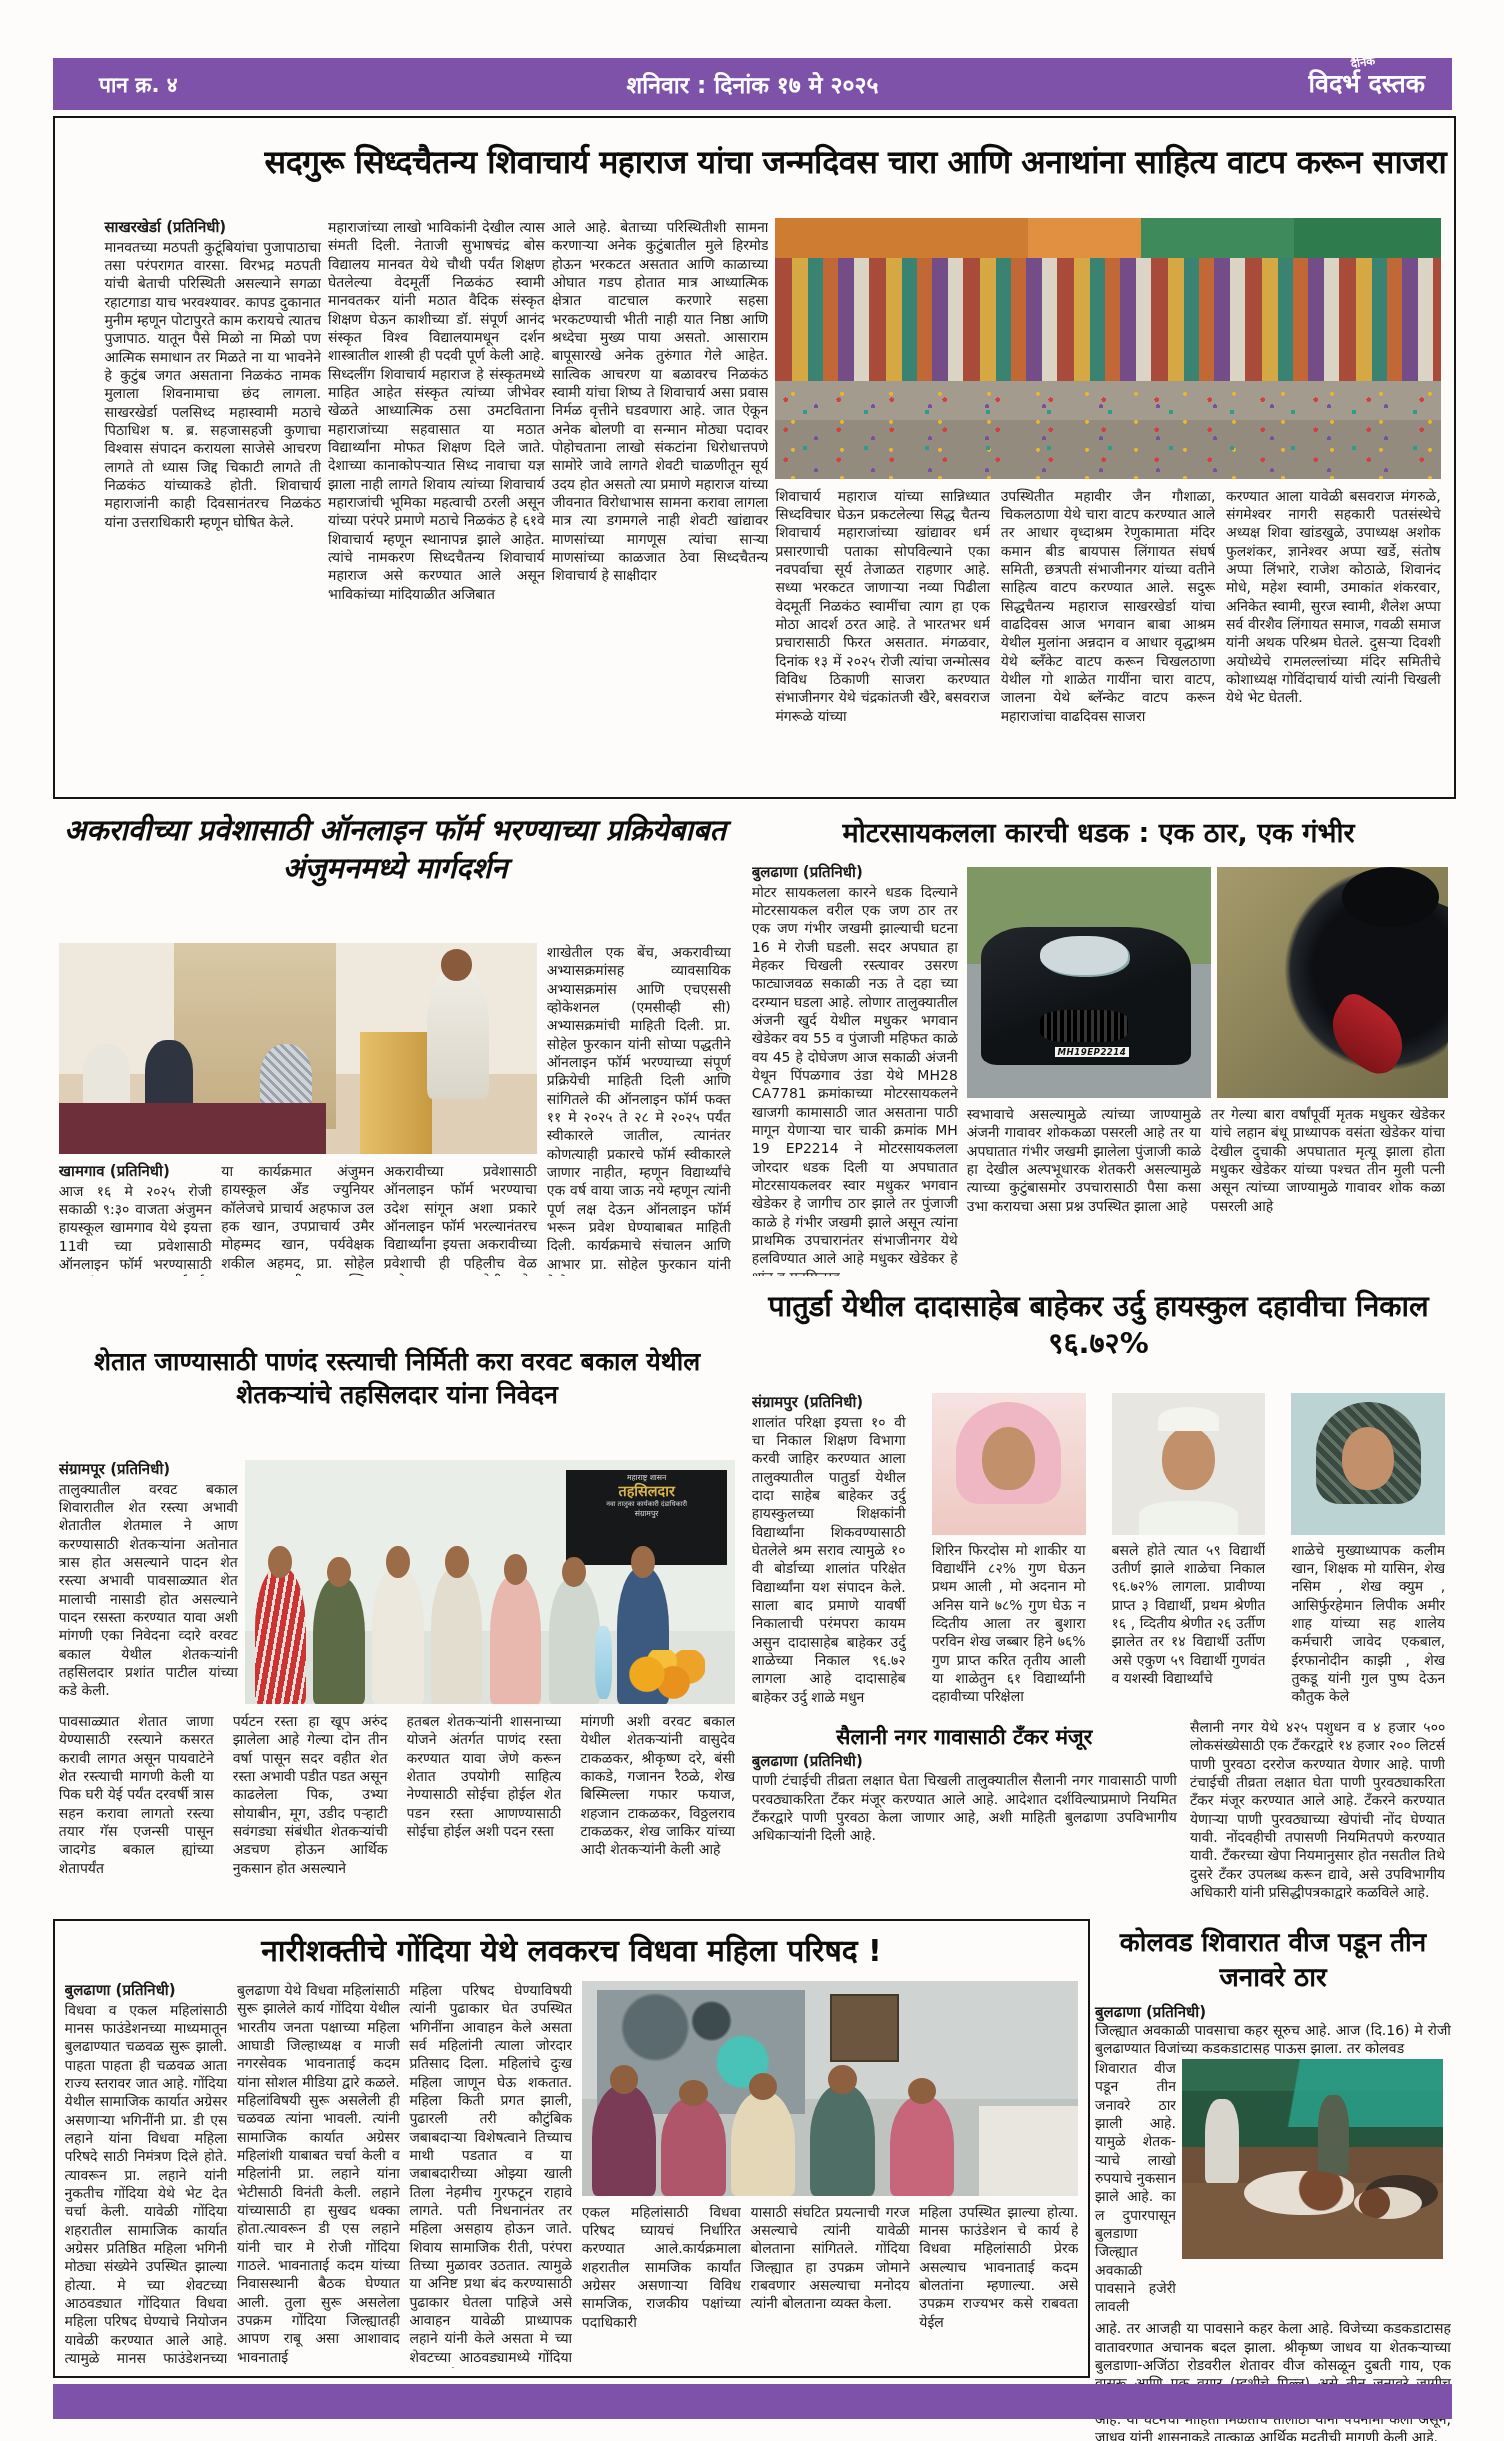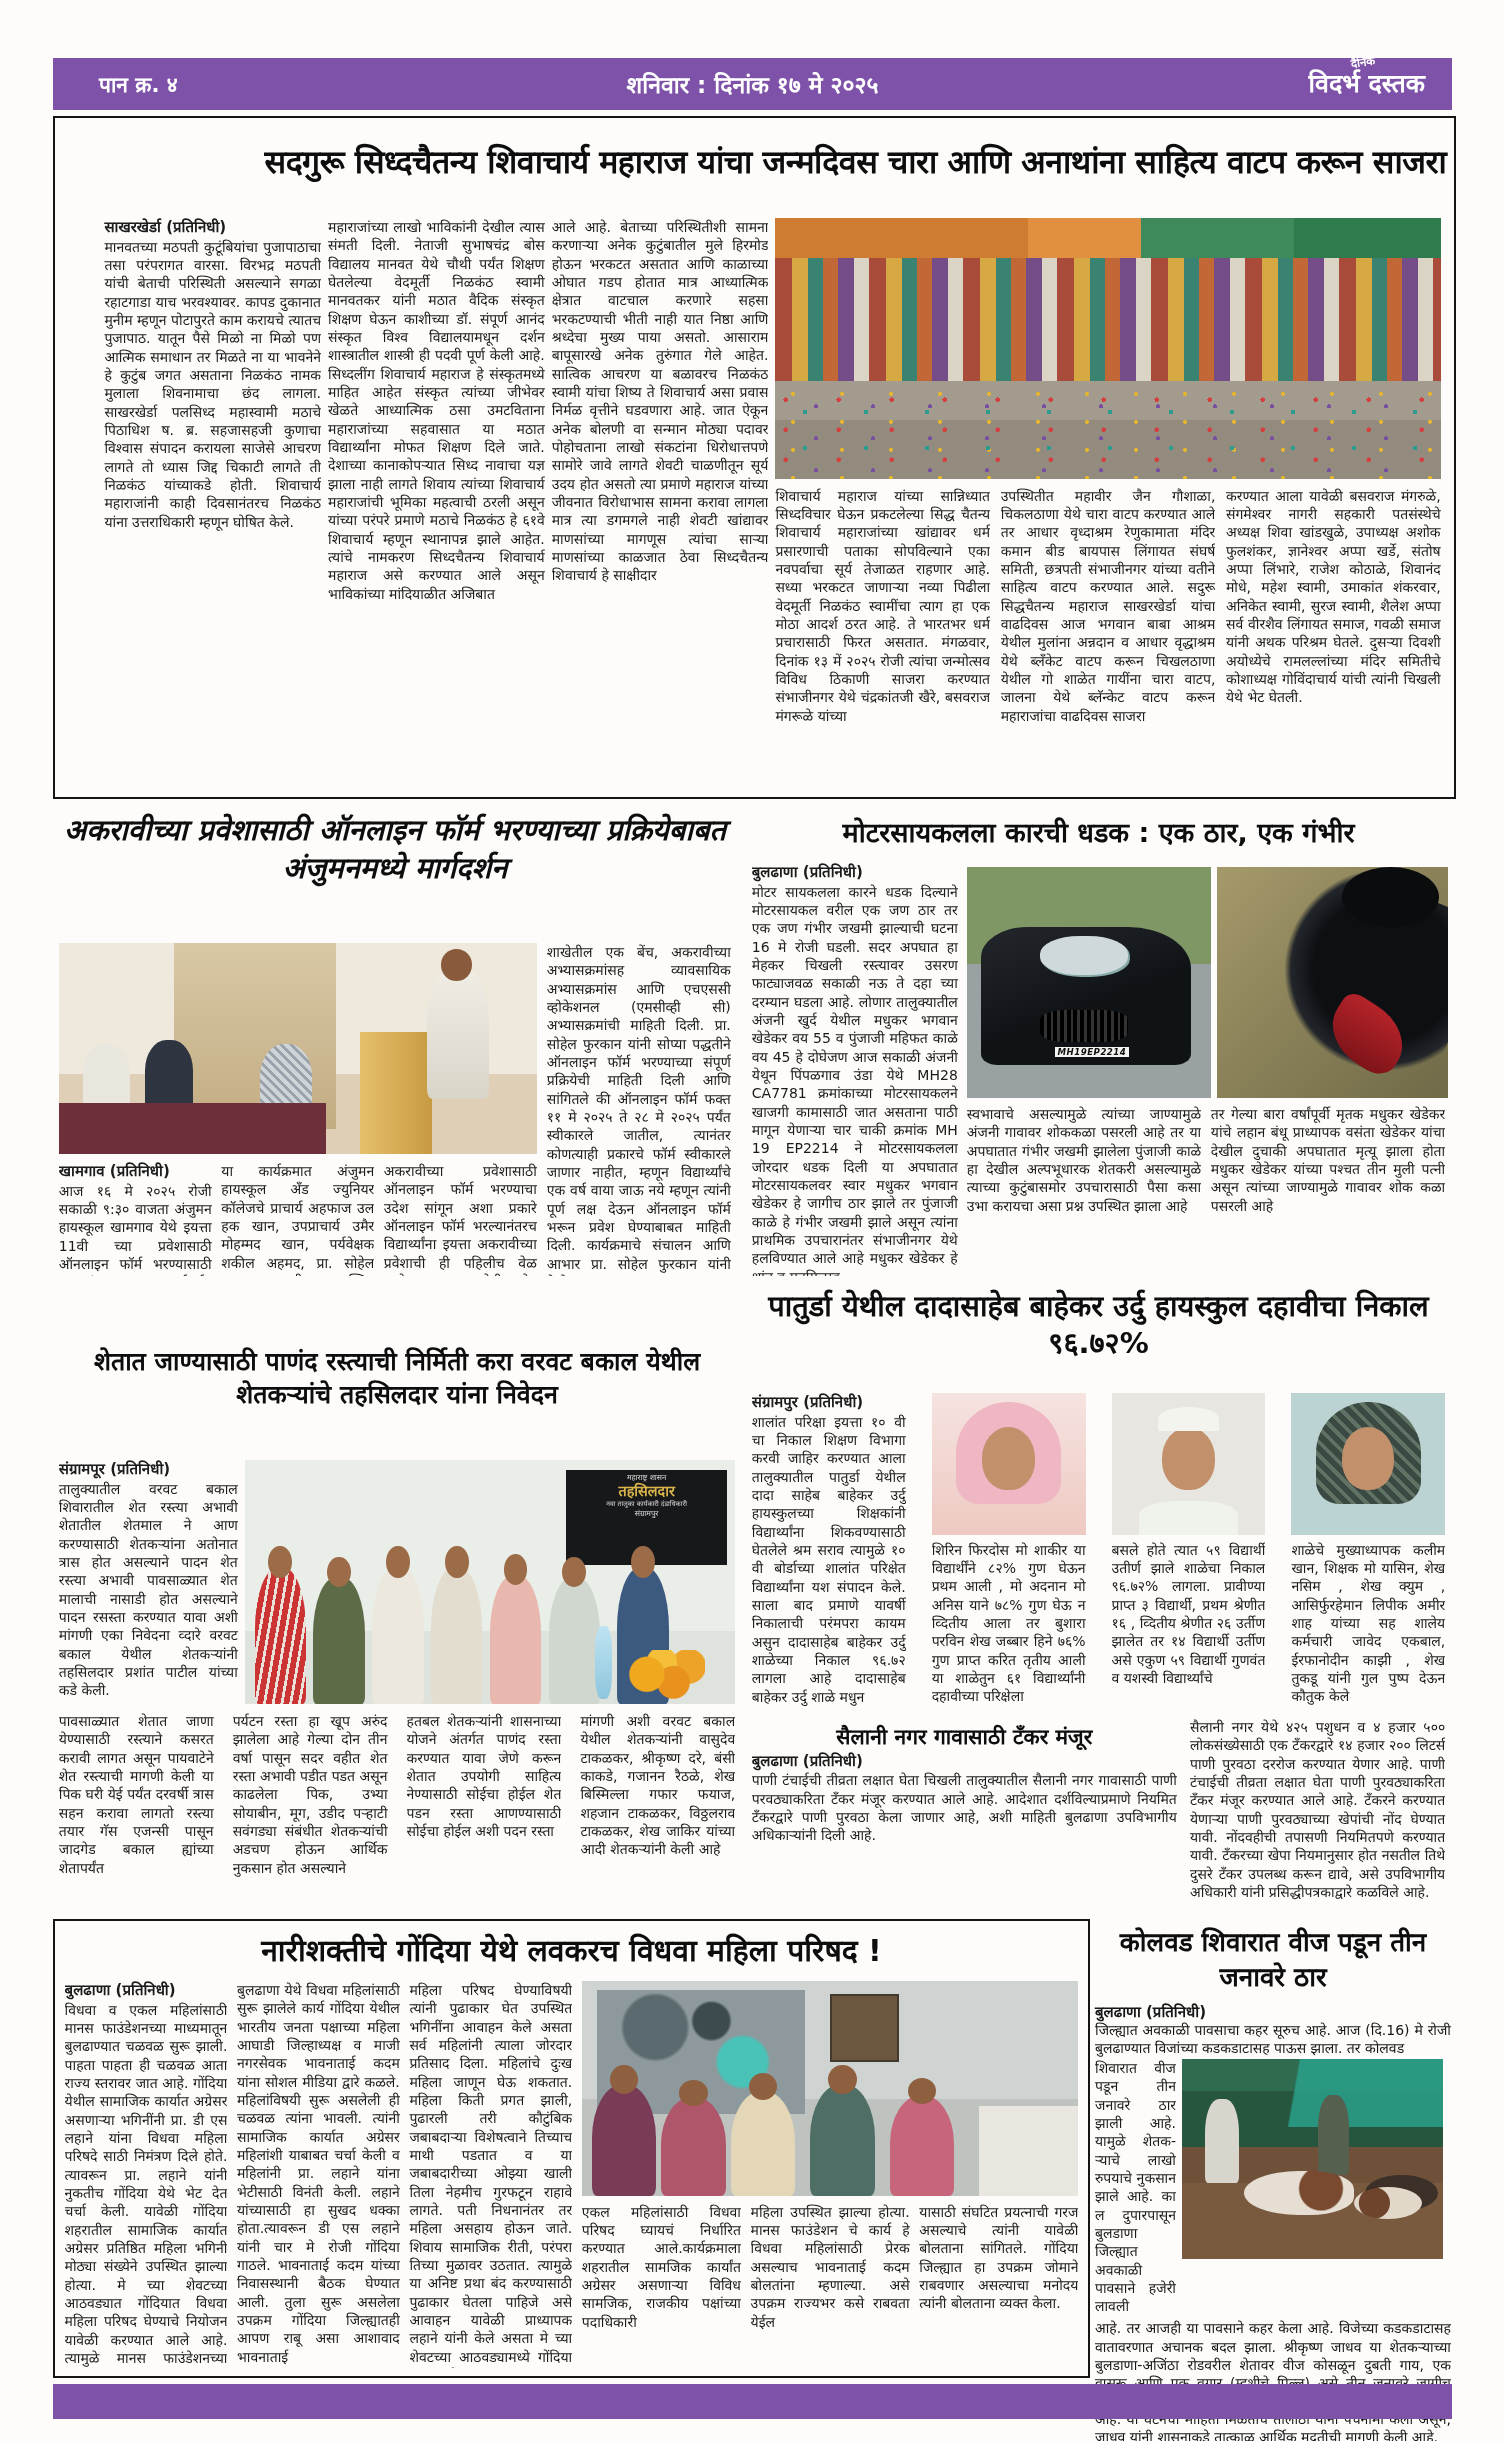--- a/index.html
+++ b/index.html
@@ -346,22 +346,22 @@
           <i class="fg meet-frame"></i>
           <i class="fg wm wm1"></i>
           <i class="fg wm wm2"></i>
           <i class="fg wm wm3"></i>
           <i class="fg wm wm4"></i>
           <i class="fg wm wm5"></i>
           <i class="fg meet-tbl"></i>
         </div>
         <div class="a7-cols">
           <div class="col">एकल महिलांसाठी विधवा परिषद घ्यायचं निर्धारित करण्यात आले.कार्यक्रमाला शहरातील सामजिक कार्यांत अग्रेसर असणाऱ्या विविध सामजिक, राजकीय पक्षांच्या पदाधिकारी</div>
+          <div class="col">यासाठी संघटित प्रयत्नाची गरज असल्याचे त्यांनी यावेळी बोलताना सांगितले. गोंदिया जिल्ह्यात हा उपक्रम जोमाने राबवणार असल्याचा मनोदय त्यांनी बोलताना व्यक्त केला.</div>
           <div class="col">महिला उपस्थित झाल्या होत्या. मानस फाउंडेशन चे कार्य हे विधवा महिलांसाठी प्रेरक असल्याच भावनाताई कदम बोलतांना म्हणाल्या. असे उपक्रम राज्यभर कसे राबवता येईल</div>
-          <div class="col">यासाठी संघटित प्रयत्नाची गरज असल्याचे त्यांनी यावेळी बोलताना सांगितले. गोंदिया जिल्ह्यात हा उपक्रम जोमाने राबवणार असल्याचा मनोदय त्यांनी बोलताना व्यक्त केला.</div>
         </div>
       </div>
     </div>
   </div>
 
   <div class="art a8">
     <h2>कोलवड शिवारात वीज पडून तीन जनावरे ठार</h2>
     <div class="a8-dl">बुलढाणा (प्रतिनिधी)</div>
     <div class="a8-intro">जिल्ह्यात अवकाळी पावसाचा कहर सूरुच आहे. आज (दि.16) मे रोजी बुलढाण्यात विजांच्या कडकडाटासह पाऊस झाला. तर कोलवड</div>
     <div class="a8-mid">

